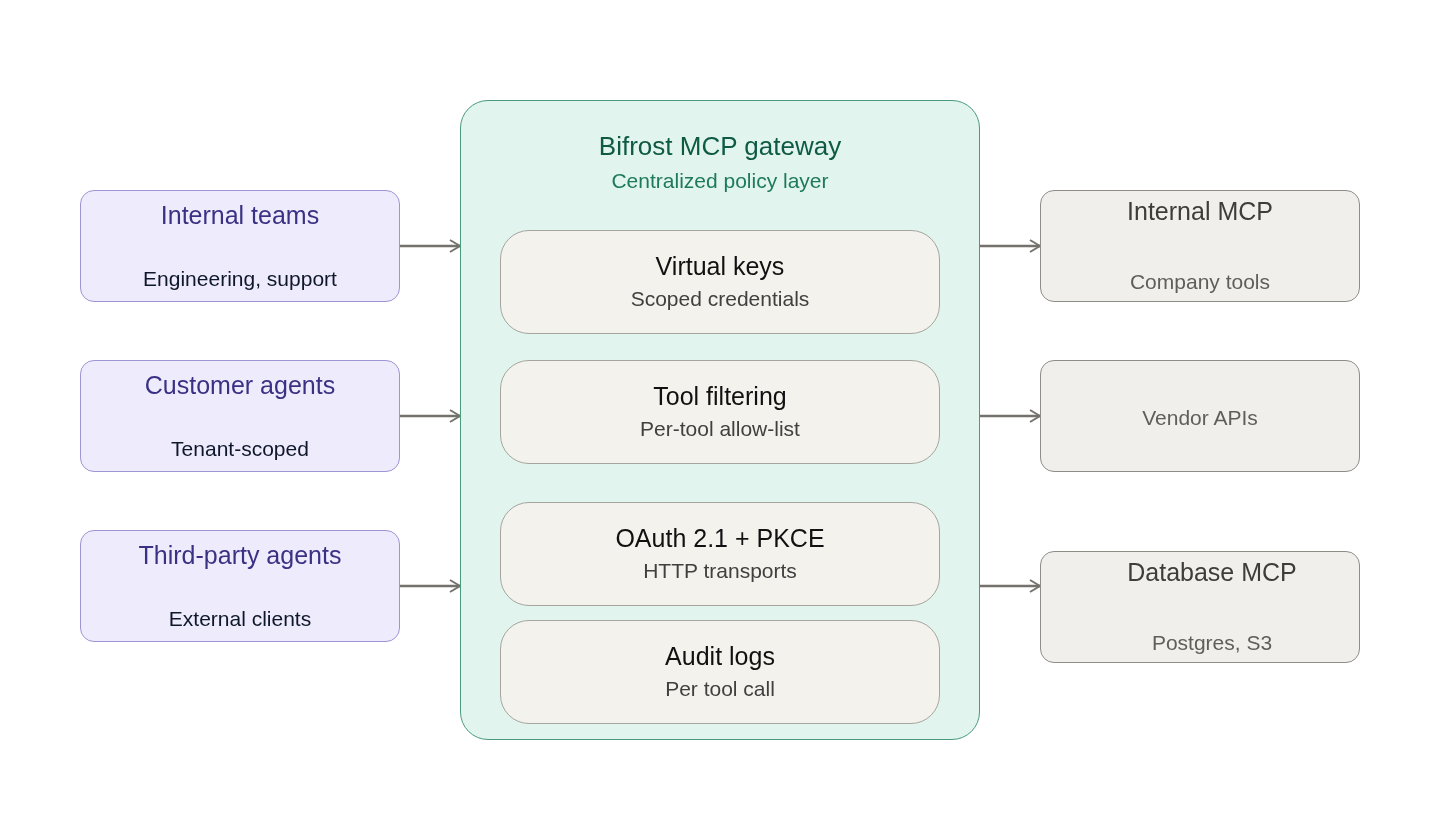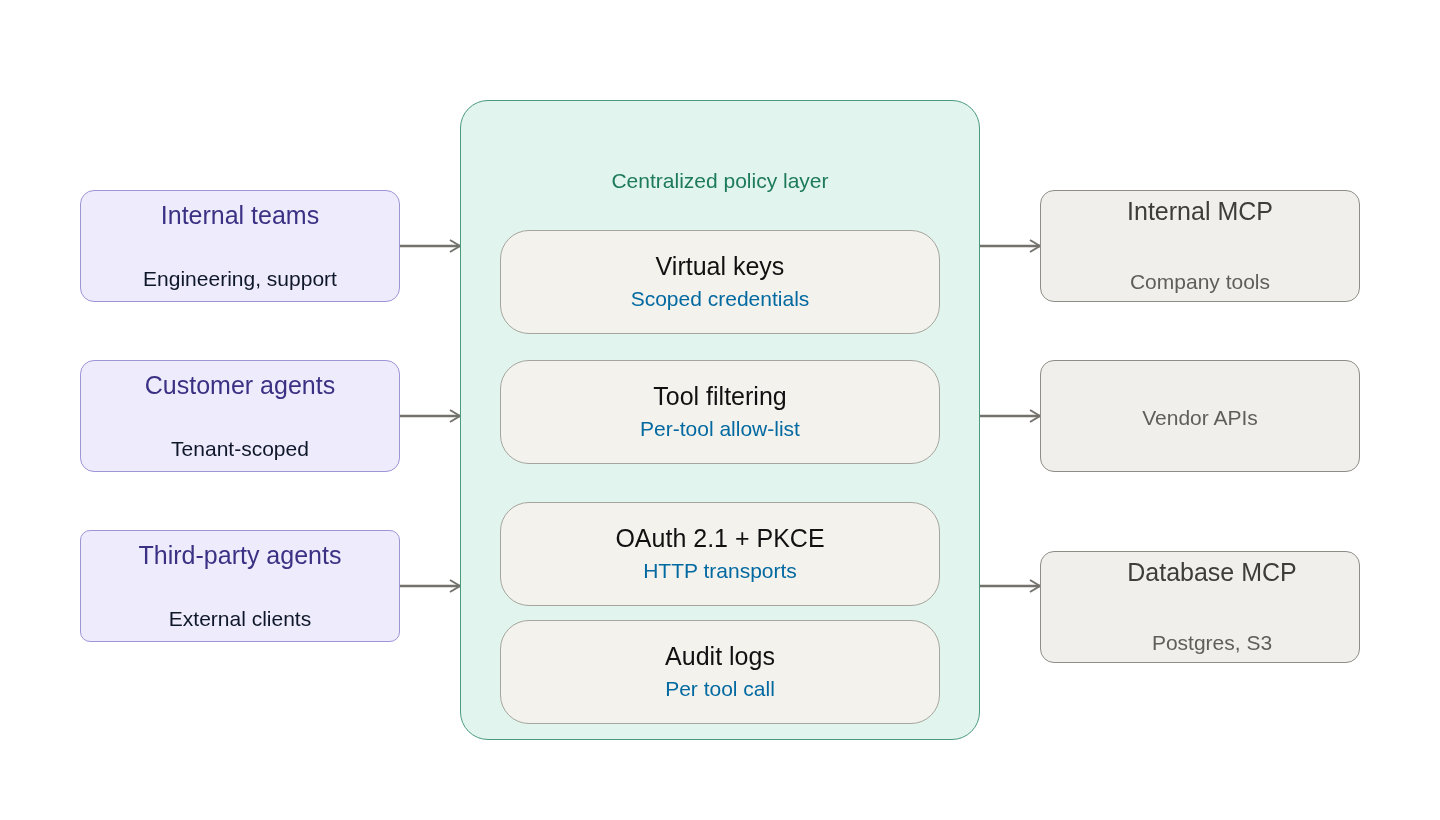--- a/index.html
+++ b/index.html
@@ -16,21 +16,21 @@
   .server .title { color:#3d3d3a; }
   .server .sub { color:#5f5e5a; }
   .gateway { position:absolute; left:460px; top:100px; width:520px; height:640px; box-sizing:border-box;
              background:#e1f4ed; border:1.5px solid #4a9a7c; border-radius:28px; }
   .gw-title { position:absolute; top:30px; left:0; width:100%; text-align:center;
               font-size:26px; font-weight:500; color:#0e5a43; }
   .gw-sub { position:absolute; top:68px; left:0; width:100%; text-align:center;
             font-size:21px; color:#1d7a5a; }
   .feature { left:500px; width:440px; height:104px; background:#f3f2ed; border:1.5px solid #a6a6a0; border-radius:29px; }
   .feature .title { color:#111111; }
-  .feature .sub { color:#0369a1; margin-top:2px; }
+  .feature .sub { color:#404040; margin-top:2px; }
   svg.arrows { position:absolute; left:0; top:0; }
 </style>
 </head>
 <body>
 
 <svg class="arrows" width="1440" height="820">
   <defs>
     <marker id="ah" markerWidth="12" markerHeight="14" refX="11" refY="7" orient="auto" markerUnits="userSpaceOnUse">
       <path d="M1,1 L11,7 L1,13" fill="none" stroke="#73726c" stroke-width="2"></path>
     </marker>
@@ -44,26 +44,27 @@
 </svg>
 
 <div class="box client" style="top:190px;">
   <div class="title">Internal teams</div>
   <div class="sub">Engineering, support</div>
 </div>
 <div class="box client" style="top:360px;">
   <div class="title">Customer agents</div>
   <div class="sub">Tenant-scoped</div>
 </div>
-<div class="box client" style="top:530px;border-radius:10px;">
+<div class="box client" style="top:530px;">
   <div class="title">Third-party agents</div>
   <div class="sub">External clients</div>
 </div>
 
 <div class="gateway">
+  <div class="gw-title">Bifrost MCP gateway</div>
   <div class="gw-sub">Centralized policy layer</div>
 </div>
 <div class="box feature" style="top:230px;">
   <div class="title">Virtual keys</div>
   <div class="sub">Scoped credentials</div>
 </div>
 <div class="box feature" style="top:360px;">
   <div class="title">Tool filtering</div>
   <div class="sub">Per-tool allow-list</div>
 </div>

